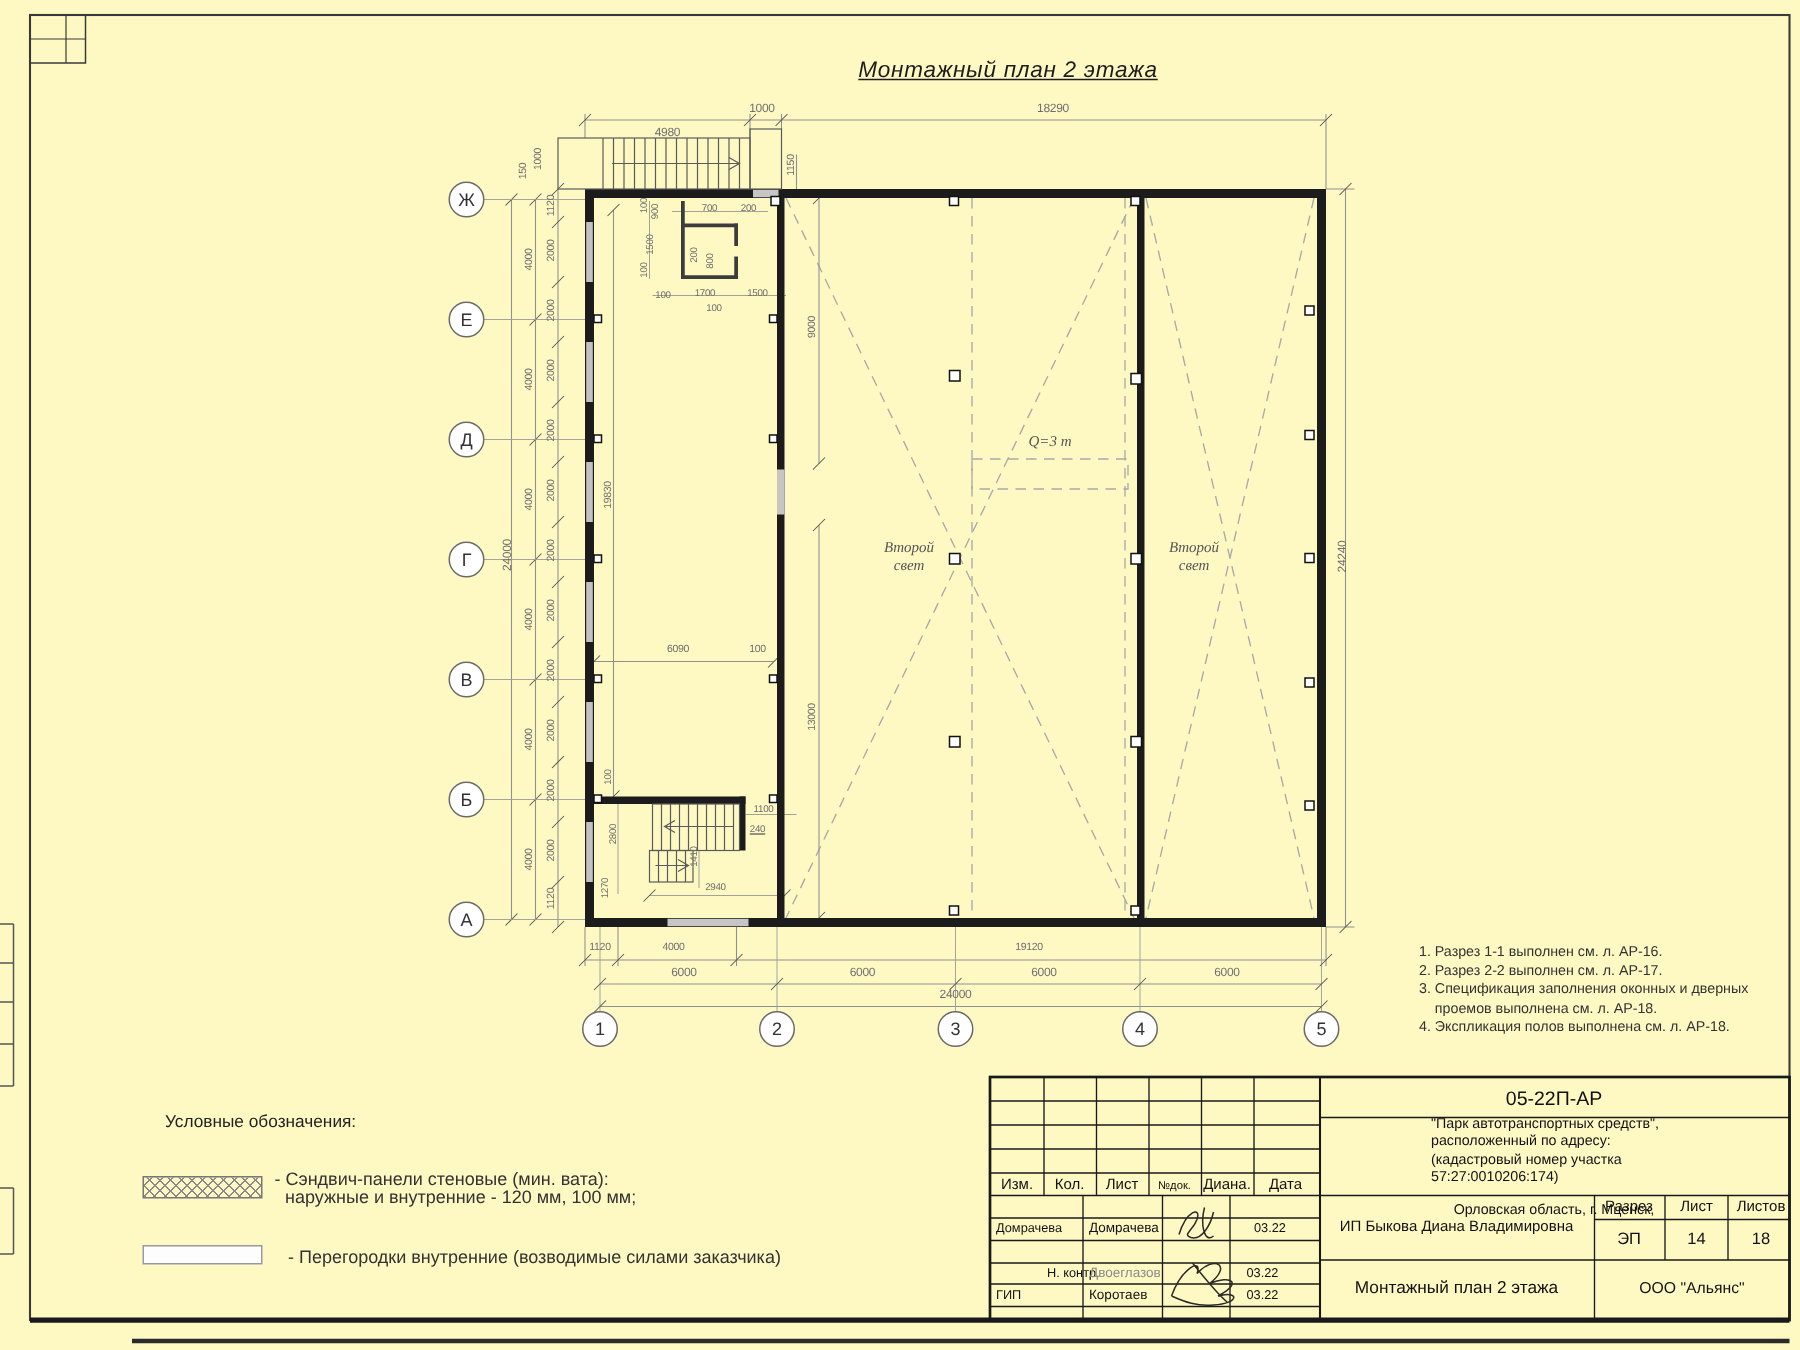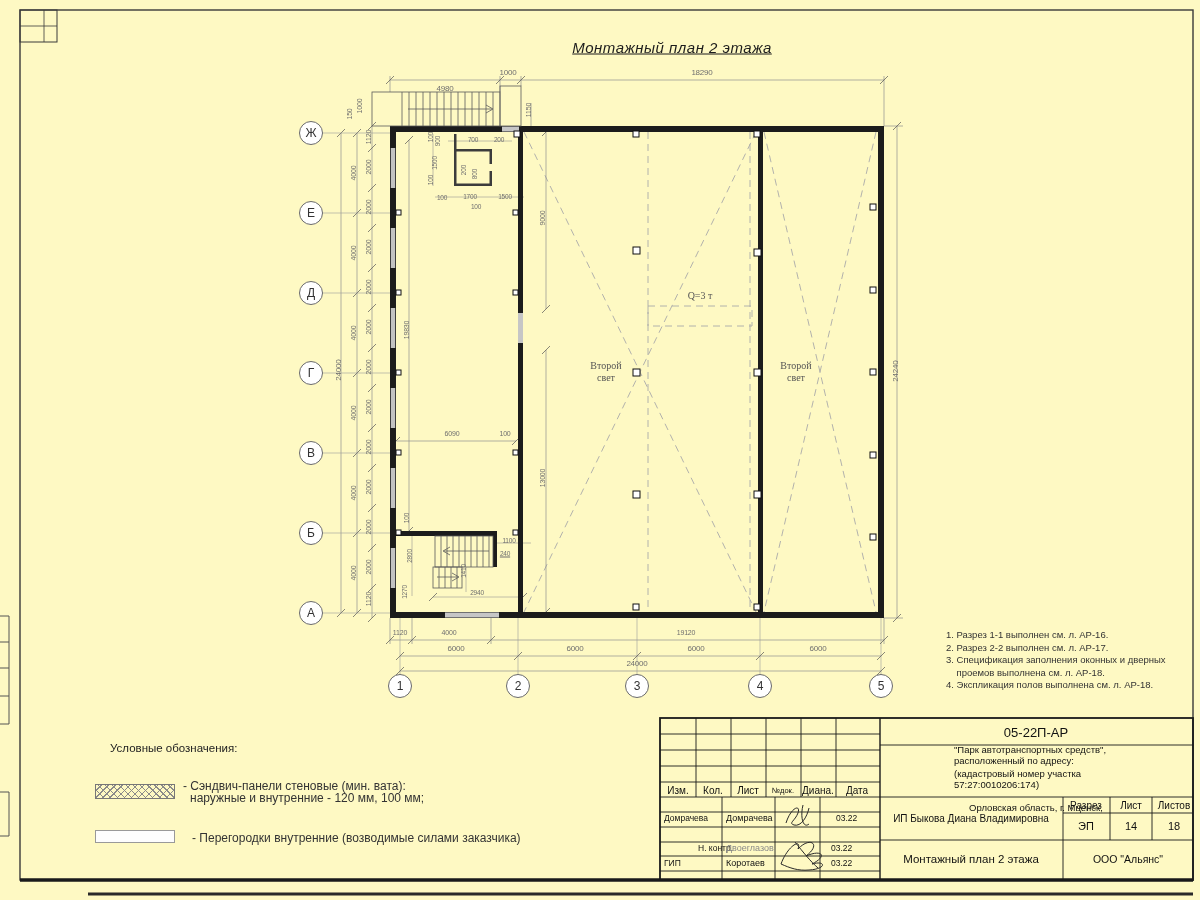--- a/index.html
+++ b/index.html
@@ -10,21 +10,21 @@
        font-size:8px;letter-spacing:-0.2px;}
   .dim.r{transform:translate(-50%,-50%) rotate(-90deg);}
   .dim.s{font-size:7px;}
   .dim.xs{font-size:6.5px;}
   .dim.u{text-decoration:underline;}
   .axis{position:absolute;width:22px;height:22px;border:1px solid #6a6a6a;border-radius:50%;
         background:#fff;transform:translate(-50%,-50%);display:flex;align-items:center;
         justify-content:center;font-size:12px;color:#333;}
   #main-title{position:absolute;left:672px;top:47px;transform:translate(-50%,-50%);
         font-size:15px;font-style:italic;text-decoration:underline;color:#1c1c1c;letter-spacing:.5px;}
-  .serif-i{font-family:"Liberation Serif",serif;color:#555;}
+  .serif-i{font-family:"Liberation Serif",serif;font-style:italic;color:#555;}
   #second-light-1,#second-light-2{position:absolute;transform:translate(-50%,-50%);
         font-size:10px;text-align:center;white-space:pre-line;line-height:12px;}
   #crane-label{position:absolute;transform:translate(-50%,-50%);font-size:10px;}
   #notes{position:absolute;left:946px;top:629px;width:260px;font-size:9.5px;line-height:12.5px;color:#333;}
   #notes div{white-space:pre;}
   #legend-heading{position:absolute;left:110px;top:748px;transform:translate(0,-50%);font-size:11.5px;color:#222;}
   .swatch1{position:absolute;left:95px;top:784px;width:78px;height:13px;border:1px solid #777;
         background:repeating-linear-gradient(45deg,#8a8a8a 0 1px,transparent 1px 5px),
                    repeating-linear-gradient(-45deg,#8a8a8a 0 1px,transparent 1px 5px);}
   .swatch2{position:absolute;left:95px;top:830px;width:78px;height:11px;border:1px solid #999;background:#fdfdfd;}

